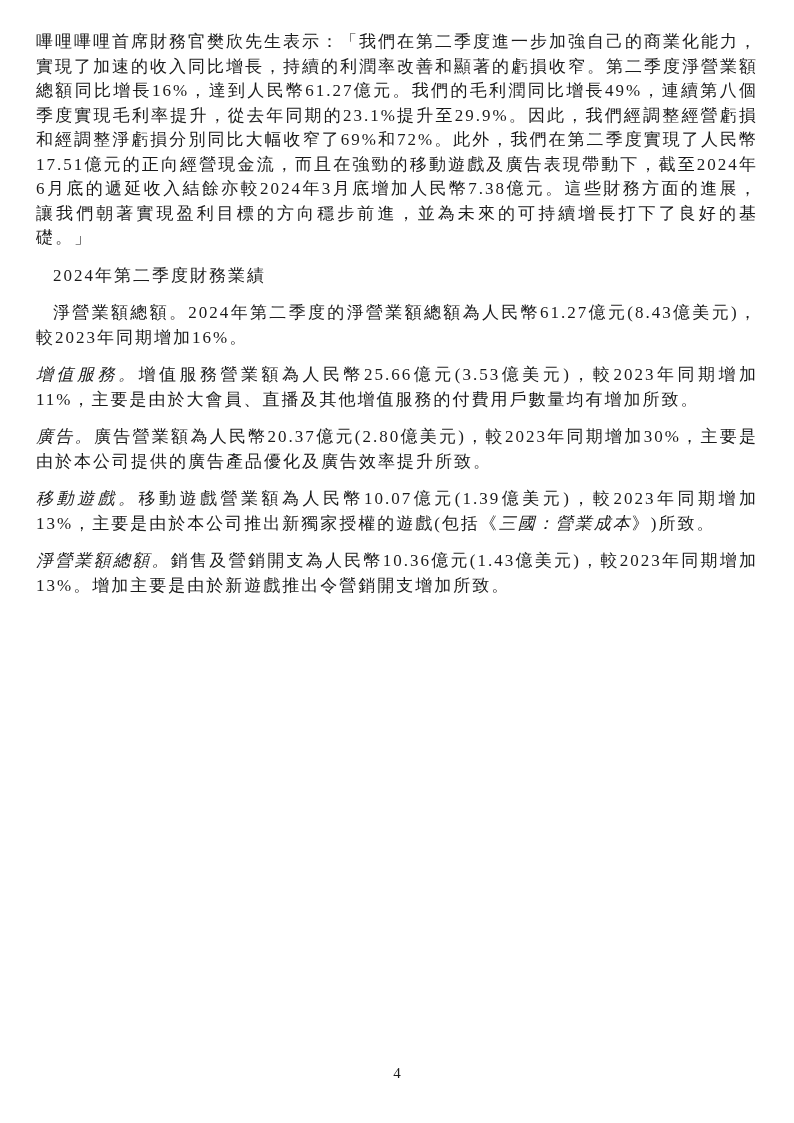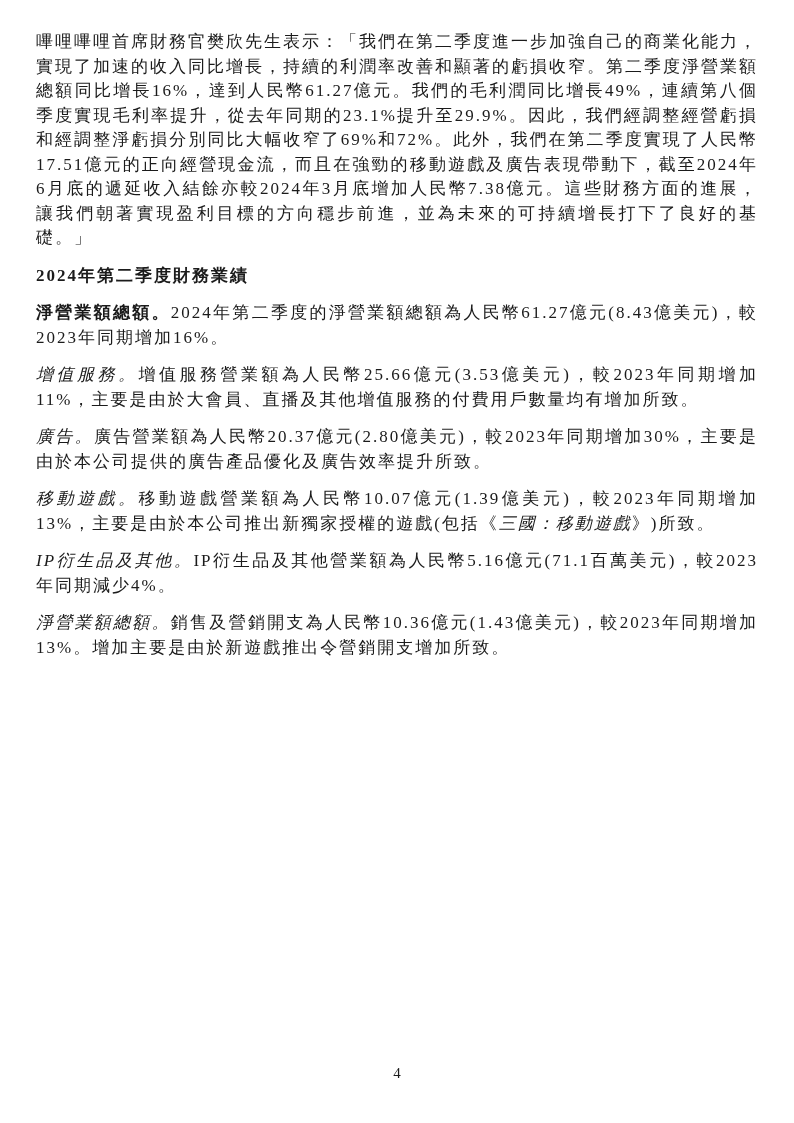--- a/index.html
+++ b/index.html
@@ -35,21 +35,21 @@
   }
   .doc-heading {
     font-size: 17px;
     line-height: 24.5px;
     letter-spacing: 2px;
     font-weight: bold;
     margin: 0 0 13px 0;
     text-align: left;
   }
   .seg-normal { font-weight: normal; font-style: normal; }
-  .seg-bold   { font-weight: bold;   font-style: normal; }
+  .seg-bold   { font-weight: normal;   font-style: normal; margin-left: 17px; }
   .seg-italic { font-weight: normal; font-style: italic; }
   .page-footer {
     position: absolute;
     left: 0;
     top: 1064px;
     width: 794px;
     text-align: center;
   }
   .page-number {
     font-size: 15px;
@@ -60,20 +60,19 @@
 </head>
 <body>
 
 <div class="page">
   <main class="doc-body" id="doc-body">
       <p class="doc-para"><span class="seg-normal">嗶哩嗶哩首席財務官樊欣先生表示：「我們在第二季度進一步加強自己的商業化能力，實現了加速的收入同比增長，持續的利潤率改善和顯著的虧損收窄。第二季度淨營業額總額同比增長16%，達到人民幣61.27億元。我們的毛利潤同比增長49%，連續第八個季度實現毛利率提升，從去年同期的23.1%提升至29.9%。因此，我們經調整經營虧損和經調整淨虧損分別同比大幅收窄了69%和72%。此外，我們在第二季度實現了人民幣17.51億元的正向經營現金流，而且在強勁的移動遊戲及廣告表現帶動下，截至2024年6月底的遞延收入結餘亦較2024年3月底增加人民幣7.38億元。這些財務方面的進展，讓我們朝著實現盈利目標的方向穩步前進，並為未來的可持續增長打下了良好的基礎。」</span></p>
       <h2 class="doc-heading"><span class="seg-bold">2024年第二季度財務業績</span></h2>
       <p class="doc-para"><span class="seg-bold">淨營業額總額。</span><span class="seg-normal">2024年第二季度的淨營業額總額為人民幣61.27億元(8.43億美元)，較2023年同期增加16%。</span></p>
       <p class="doc-para"><span class="seg-italic">增值服務。</span><span class="seg-normal">增值服務營業額為人民幣25.66億元(3.53億美元)，較2023年同期增加11%，主要是由於大會員、直播及其他增值服務的付費用戶數量均有增加所致。</span></p>
       <p class="doc-para"><span class="seg-italic">廣告。</span><span class="seg-normal">廣告營業額為人民幣20.37億元(2.80億美元)，較2023年同期增加30%，主要是由於本公司提供的廣告產品優化及廣告效率提升所致。</span></p>
-      <p class="doc-para"><span class="seg-italic">移動遊戲。</span><span class="seg-normal">移動遊戲營業額為人民幣10.07億元(1.39億美元)，較2023年同期增加13%，主要是由於本公司推出新獨家授權的遊戲(包括《</span><span class="seg-italic">三國：移動遊戲</span><span class="seg-normal">》)所致。</span></p>
-      <p class="doc-para"><span class="seg-italic">IP衍生品及其他。</span><span class="seg-normal">IP衍生品及其他營業額為人民幣5.16億元(71.1百萬美元)，較2023年同期減少4%。</span></p>
+      <p class="doc-para"><span class="seg-italic">移動遊戲。</span><span class="seg-normal">移動遊戲營業額為人民幣10.07億元(1.39億美元)，較2023年同期增加13%，主要是由於本公司推出新獨家授權的遊戲(包括《</span><span class="seg-italic">三國：營業成本</span><span class="seg-normal">》)所致。</span></p>
       <p class="doc-para"><span class="seg-italic">淨營業額總額。</span><span class="seg-normal">銷售及營銷開支為人民幣10.36億元(1.43億美元)，較2023年同期增加13%。增加主要是由於新遊戲推出令營銷開支增加所致。</span></p>
     </main>
   <footer class="page-footer">
     <span class="page-number">4</span>
   </footer>
 </div>
 
 </body></html>

